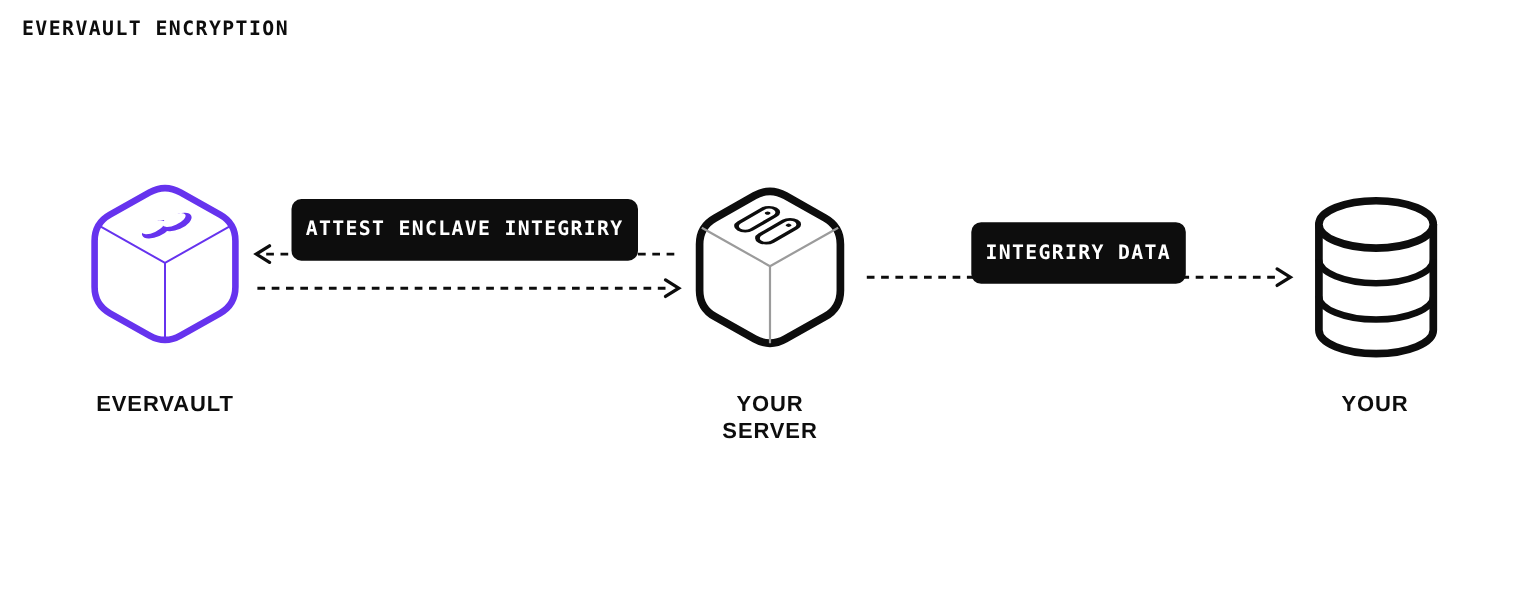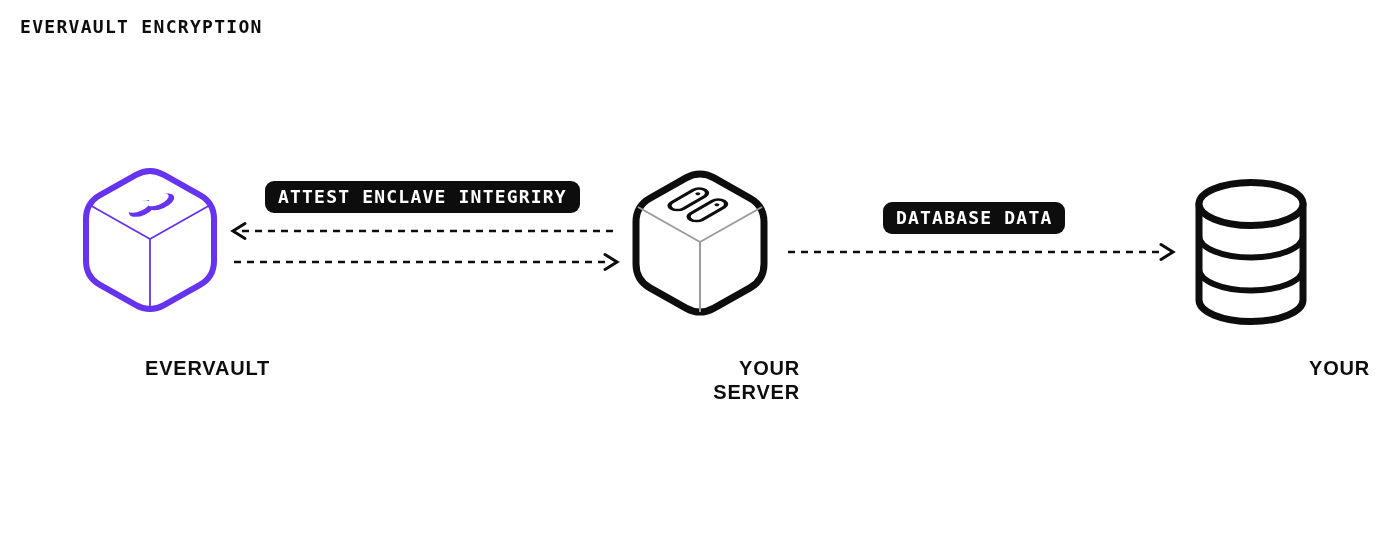--- a/index.html
+++ b/index.html
@@ -28,28 +28,28 @@
   .icon-database{left:1192px;top:178px;width:118px;height:148px;}
   .arrow{position:absolute;overflow:visible;}
   .arrow-attest{left:226px;top:221px;width:394px;height:20px;}
   .arrow-return{left:230px;top:252px;width:394px;height:20px;}
   .arrow-encrypted{left:784px;top:242px;width:396px;height:20px;}
   .edge-badge{
     position:absolute;
     background:var(--ink);color:#fff;
     font-family:"DejaVu Sans Mono",monospace;
     font-weight:bold;font-size:18px;letter-spacing:1.2px;
-    line-height:20px;padding:6px 13px;border-radius:9px;
+    line-height:20px;padding:18px 13px;border-radius:9px;
     white-space:nowrap;
   }
   .badge-attest{left:265px;top:181px;}
   .badge-return{left:258px;top:281px;}
   .badge-encrypted{left:883px;top:202px;}
   .node-label{
-    position:absolute;text-align:right;
+    position:absolute;text-align:center;
     font-weight:bold;font-size:20px;letter-spacing:0.8px;
     line-height:24px;color:var(--ink);
   }
   .node-label .line{display:block;}
   .lbl-evervault{left:30px;top:356px;width:240px;}
   .lbl-server{left:600px;top:356px;width:200px;}
   .lbl-database{left:1130px;top:356px;width:240px;}
 </style>
 </head>
 <body>
@@ -108,15 +108,15 @@
 
   <svg class="arrow arrow-return" viewBox="0 0 394 20">
     <path d="M 4 10 H 378" fill="none" stroke="#0D0D0D" stroke-width="2.6" stroke-dasharray="7 6"></path>
     <path d="M 375 2.5 L 387 10 L 375 17.5" fill="none" stroke="#0D0D0D" stroke-width="3" stroke-linecap="round"></path>
   </svg>
 
   <svg class="arrow arrow-encrypted" viewBox="0 0 396 20">
     <path d="M 4 10 H 380" fill="none" stroke="#0D0D0D" stroke-width="2.6" stroke-dasharray="7 6"></path>
     <path d="M 377 2.5 L 389 10 L 377 17.5" fill="none" stroke="#0D0D0D" stroke-width="3" stroke-linecap="round"></path>
   </svg>
-  <div class="edge-badge badge-encrypted">DATABASE DATA</div>
+  <div class="edge-badge badge-encrypted">INTEGRIRY DATA</div>
 
 </div>
 
 </body></html>

